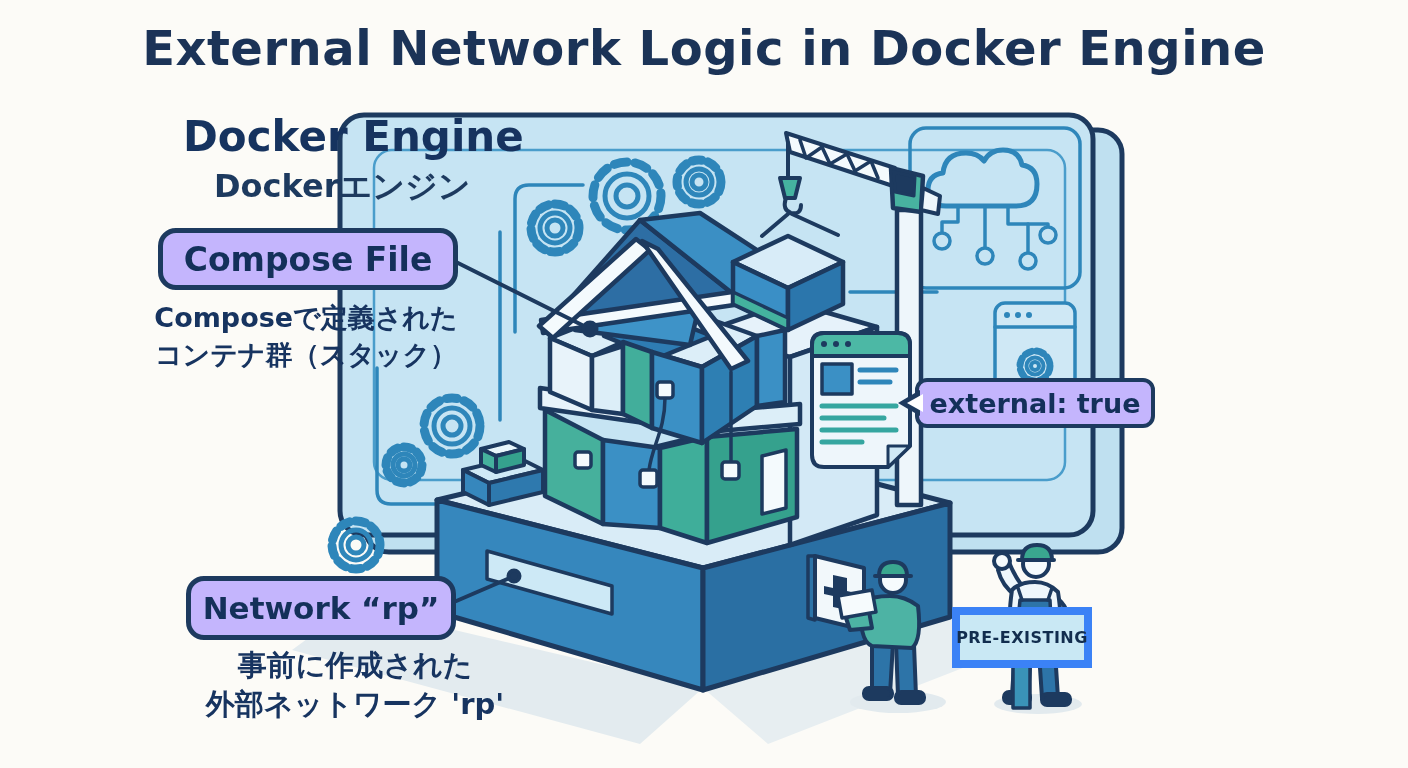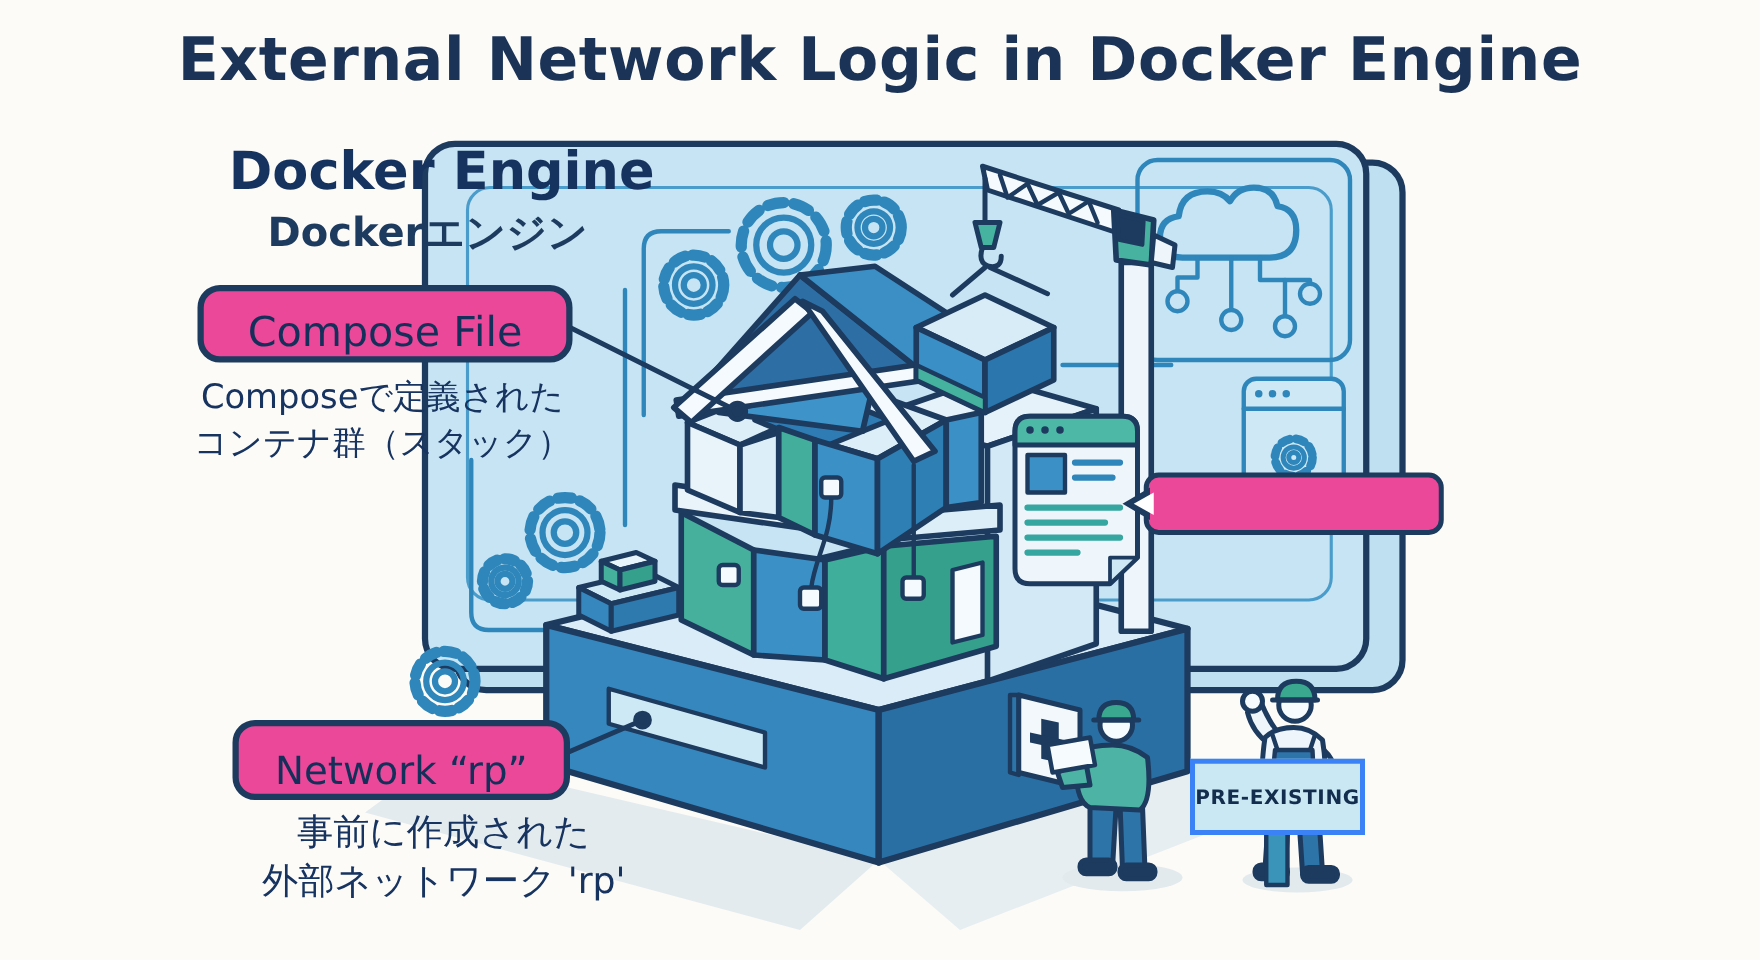--- a/index.html
+++ b/index.html
@@ -4,33 +4,33 @@
 <style>
   *{box-sizing:border-box;margin:0;padding:0}
   html,body{width:1408px;height:768px}
   body{background:#fcfbf7;font-family:"DejaVu Sans",sans-serif;color:#1b3357;overflow:hidden}
   .stage{position:relative;width:1408px;height:768px}
   svg.scene{position:absolute;left:0;top:0;z-index:1}
   .ov{position:absolute;z-index:2}
   .title{left:0;top:20px;width:1408px;text-align:center;font-size:48px;font-weight:bold;color:#1b3357;letter-spacing:.5px}
   .engine-head{left:183px;top:112px;font-size:42px;font-weight:bold;color:#16335f}
   .engine-jp{left:214px;top:165px;font-size:32px;font-weight:600;color:#1d3a5f}
-  .callout{background:#ec4899;border:5px solid #1d3a5f;border-radius:18px;display:flex;align-items:flex-end;justify-content:center;font-weight:normal;color:#14305a}
+  .callout{background:#c4b5fd;border:5px solid #1d3a5f;border-radius:18px;display:flex;align-items:center;justify-content:center;font-weight:bold;color:#14305a}
   .compose-box{left:158px;top:228px;width:300px;height:62px;font-size:33px}
   .network-box{left:186px;top:576px;width:270px;height:64px;font-size:31px}
   .external-box{left:915px;top:378px;width:240px;height:50px;font-size:27px;border-width:4px;border-radius:12px}
   .tail{position:absolute;left:-21px;top:50%;transform:translateY(-50%);width:0;height:0;
         border-top:13px solid transparent;border-bottom:13px solid transparent;border-right:22px solid #1d3a5f}
   .tail-inner{position:absolute;left:-12px;top:50%;transform:translateY(-50%);width:0;height:0;
         border-top:9px solid transparent;border-bottom:9px solid transparent;border-right:16px solid #ffffff}
-  .jp{color:#173460;font-weight:400;text-align:center}
+  .jp{color:#173460;font-weight:700;text-align:center}
   .compose-jp{left:128px;top:299px;width:356px;font-size:27px;line-height:37px}
   .network-jp{left:150px;top:646px;width:410px;font-size:29px;line-height:39px}
   .external-jp{left:940px;top:432px;width:420px;font-size:26px;text-align:left}
-  .sign{left:952px;top:607px;width:140px;height:61px;background:#c9e8f4;border:4px solid #3b82f6;
+  .sign{left:952px;top:607px;width:140px;height:61px;background:#c9e8f4;border:8px solid #3b82f6;
         display:flex;align-items:center;justify-content:center;font-size:16px;font-weight:bold;
         letter-spacing:.5px;color:#122d4e;white-space:nowrap}
   .gear circle{fill:none;stroke:#2e86ba}
   .gear .teeth{stroke-width:9}
   .gear .mid{stroke-width:5}
   .gear .hub{stroke-width:5}
   .gear-sm .teeth{stroke-width:7}
   .gear-sm .mid,.gear-sm .hub{stroke-width:4}
 </style>
 </head>
@@ -280,20 +280,21 @@
     <span>Compose File</span>
   </div>
   <div class="ov jp compose-jp">
     <div>Composeで定義された</div>
     <div>コンテナ群（スタック）</div>
   </div>
 
   <div class="ov callout external-box">
     <span class="tail"></span>
     <span class="tail-inner"></span>
+    <span>external: true</span>
   </div>
 
   <div class="ov callout network-box">
     <span>Network “rp”</span>
   </div>
   <div class="ov jp network-jp">
     <div>事前に作成された</div>
     <div>外部ネットワーク 'rp'</div>
   </div>
 

